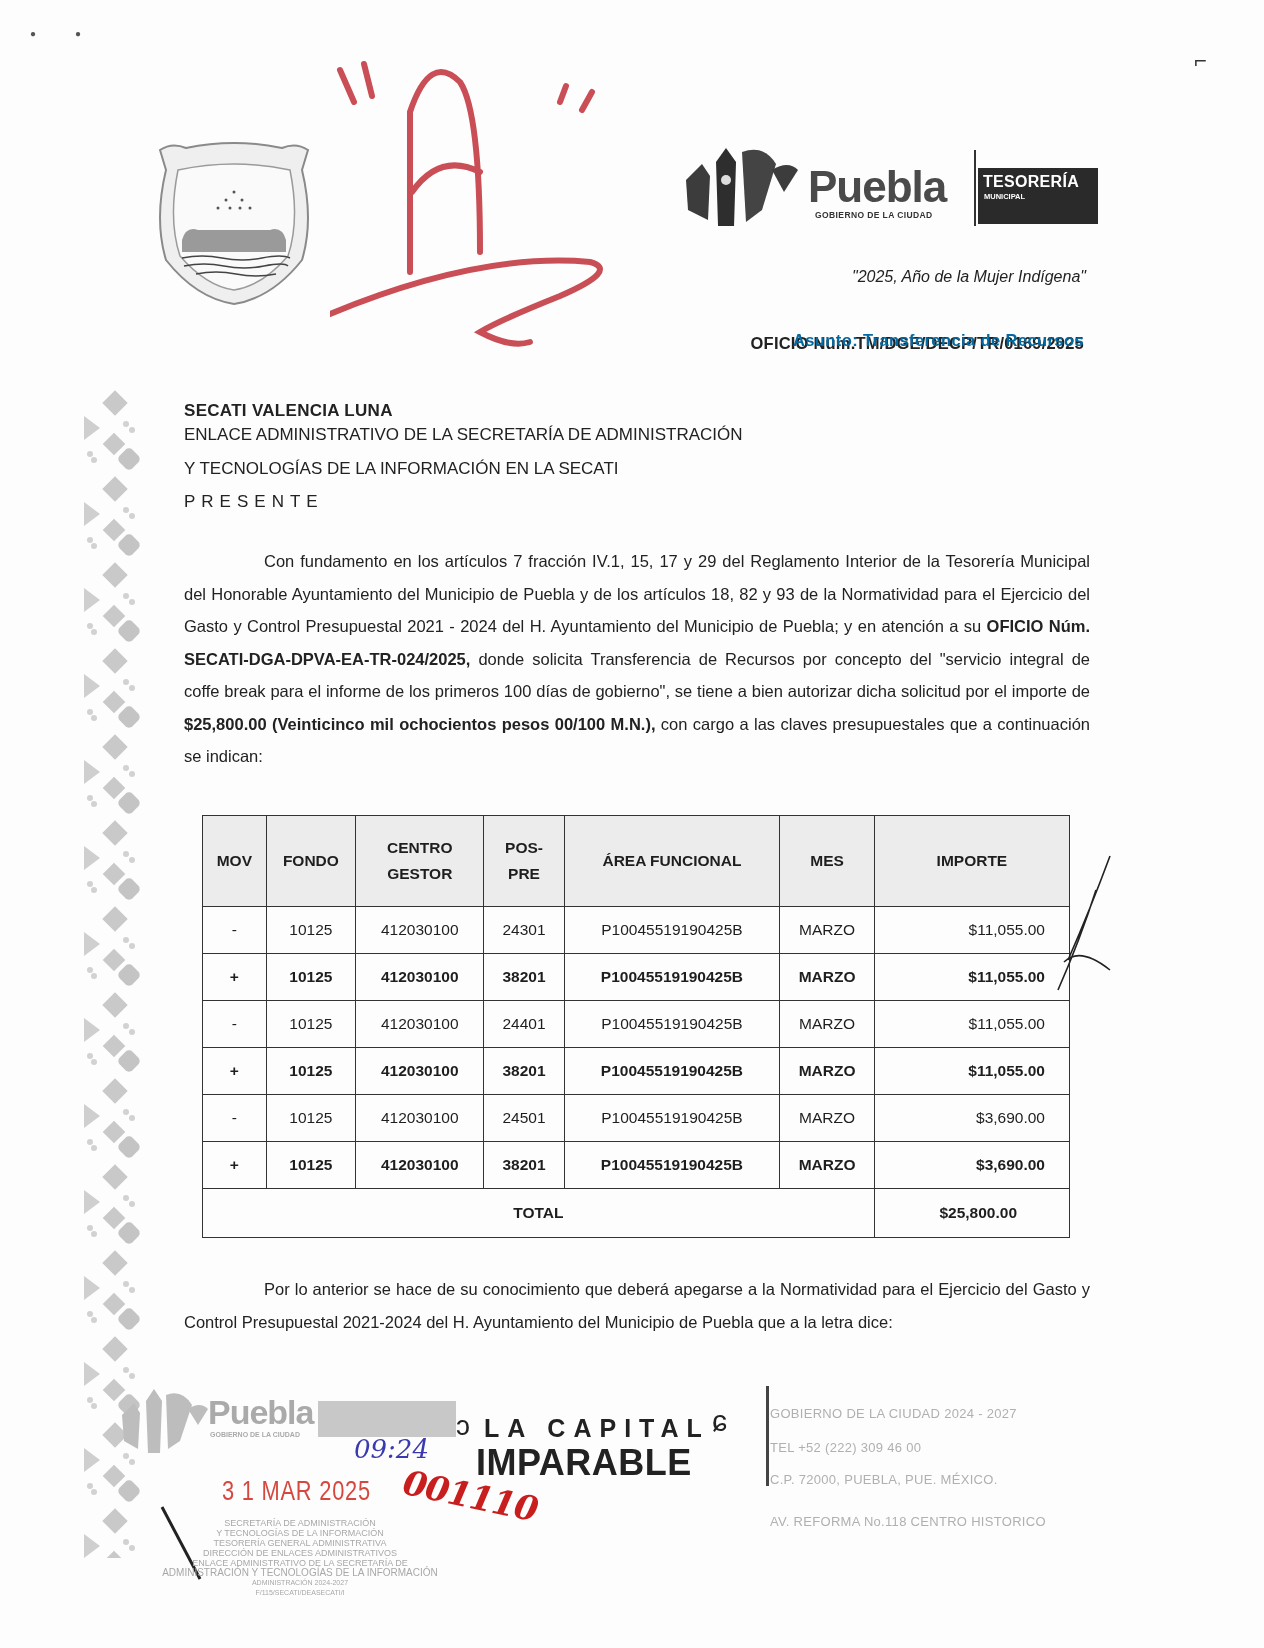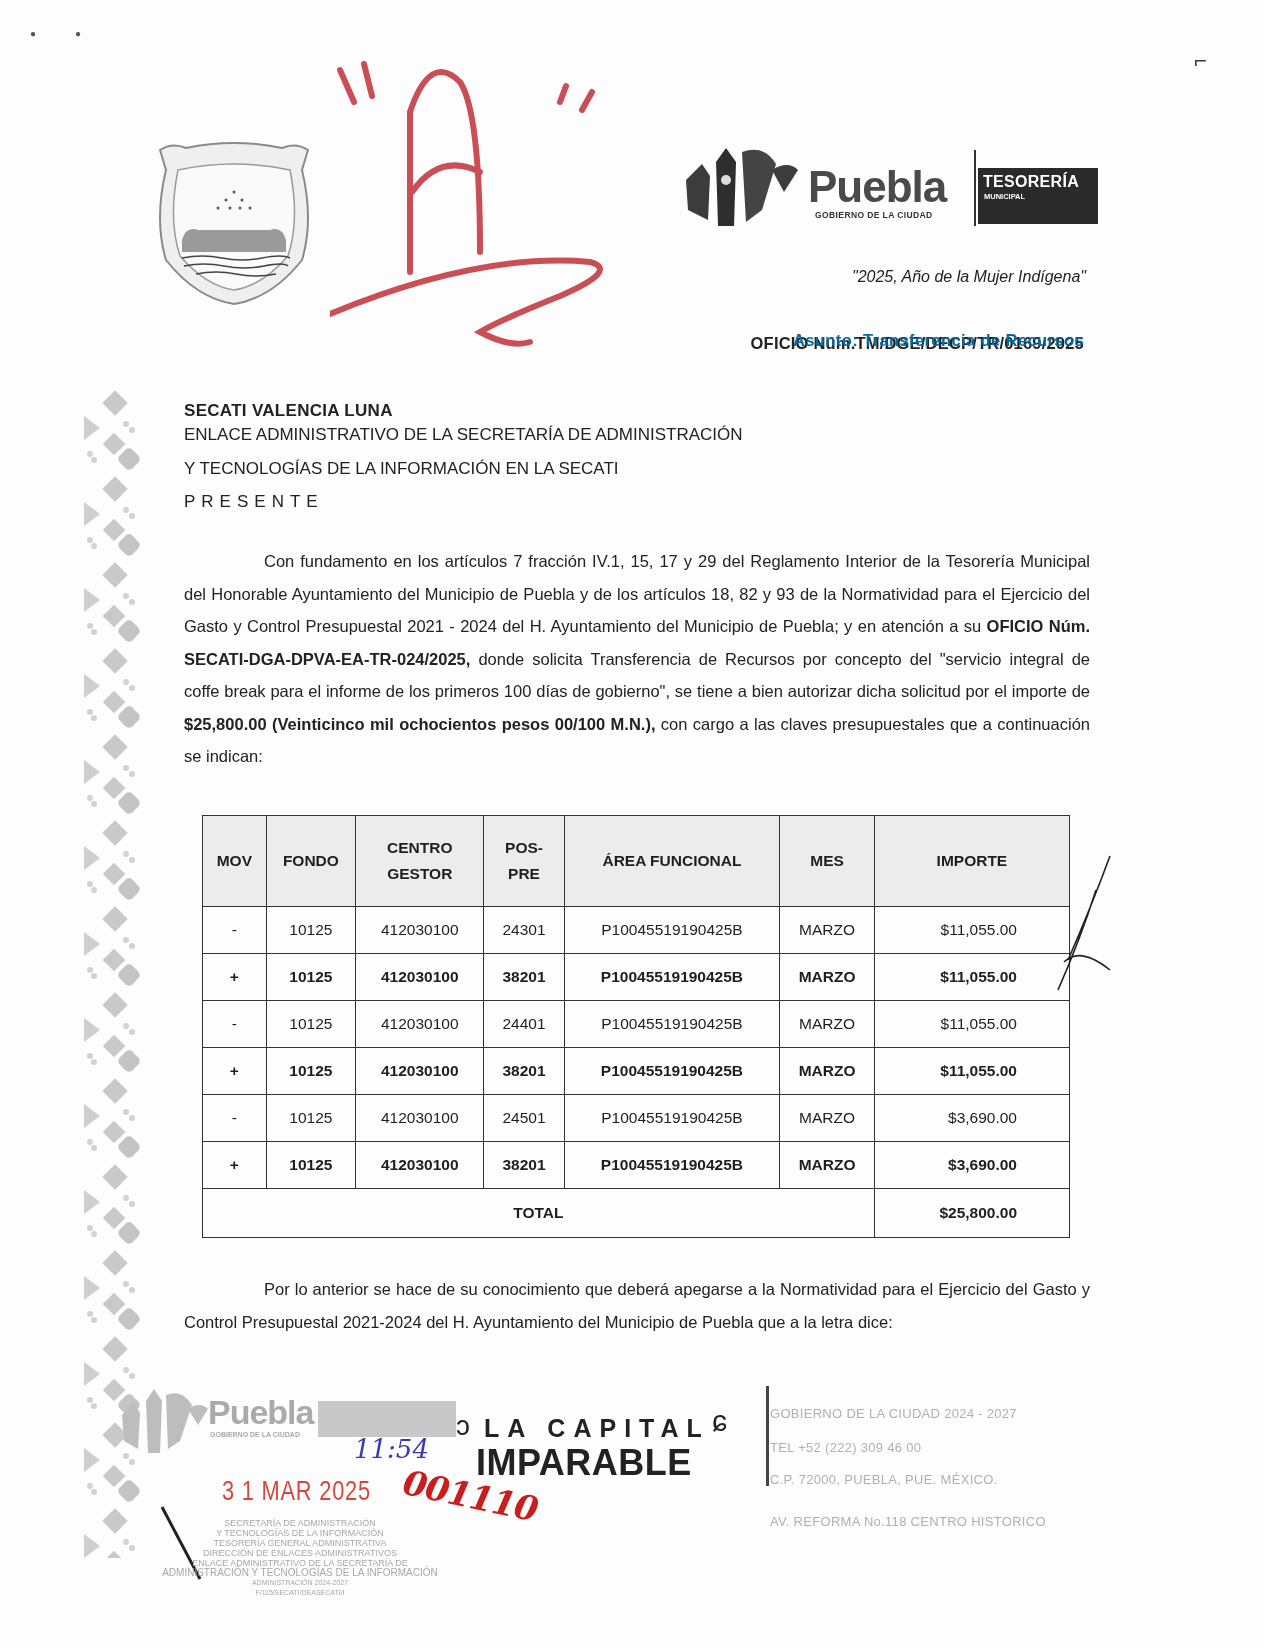--- a/index.html
+++ b/index.html
@@ -45,21 +45,21 @@
   .para1 { top:545px; }
   .para2 { top:1273px; line-height:33px; }
   .para b { font-weight:bold; }
 
   
   .budget-table { left:202px; top:815px; width:868px; border-collapse:collapse; font-size:15.5px; color:#1e1e1e; }
   .budget-table th, .budget-table td { border:1.5px solid #333; text-align:center; padding:0; }
   .budget-table thead th { background:#ececec; font-weight:bold; height:90px; line-height:26px; }
   .budget-table tbody td { height:46px; }
   .budget-table tbody tr.plus td { font-weight:bold; }
-  .budget-table td.imp { text-align:right; padding-right:52px; }
+  .budget-table td.imp { text-align:right; padding-right:24px; }
   .budget-table tfoot td { height:48px; font-weight:bold; }
   .budget-table tfoot td.imp { padding-right:52px; }
 
   
   .signature { left:1050px; top:850px; width:70px; height:150px; }
 
   
   .foot-logo { left:118px; top:1385px; width:340px; height:70px; }
   .foot-logo-word { left:208px; top:1393px; font-size:34px; font-weight:bold; color:#aaa; letter-spacing:-1px; }
   .foot-logo-sub { left:210px; top:1431px; font-size:7px; color:#aaa; font-weight:bold; }
@@ -296,21 +296,21 @@
 <div class="abs capital-1">LA CAPITAL</div>
 <div class="abs wing-r">ɕ</div>
 <div class="abs capital-2">IMPARABLE</div>
 
 <div class="abs contact-bar"></div>
 <div class="abs contact c1">GOBIERNO DE LA CIUDAD 2024 - 2027</div>
 <div class="abs contact c2">TEL +52 (222) 309 46 00</div>
 <div class="abs contact c3">AV. REFORMA No.118 CENTRO HISTORICO</div>
 <div class="abs contact c4">C.P. 72000, PUEBLA, PUE. MÉXICO.</div>
 
-<div class="abs handwritten-num">11:54</div>
+<div class="abs handwritten-num">09:24</div>
 <div class="abs date-stamp">3 1 MAR 2025</div>
 <div class="abs folio-stamp">001110</div>
 
 <div class="abs stamp-stroke">
   <svg viewBox="0 0 60 80" width="60" height="80">
       <path d="M2 2 L40 74" stroke="#222" stroke-width="3"></path>
     </svg>
 </div>
 <div class="abs recv-stamp">
   <div class="s2">SECRETARÍA DE ADMINISTRACIÓN</div>

